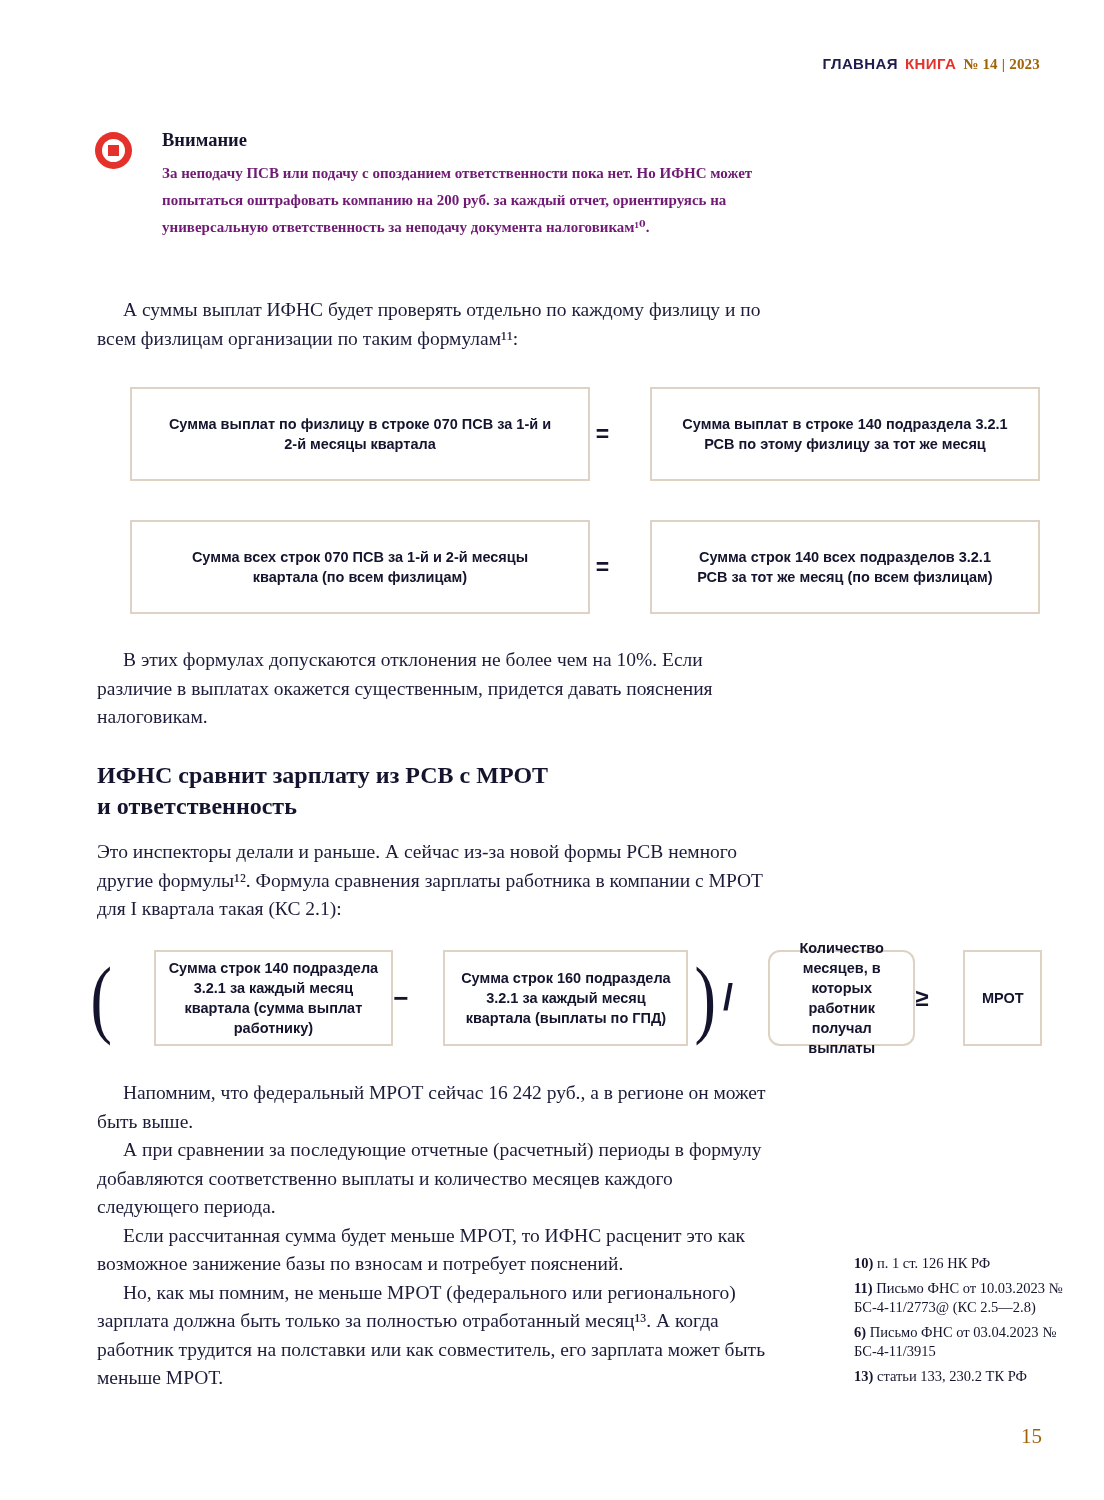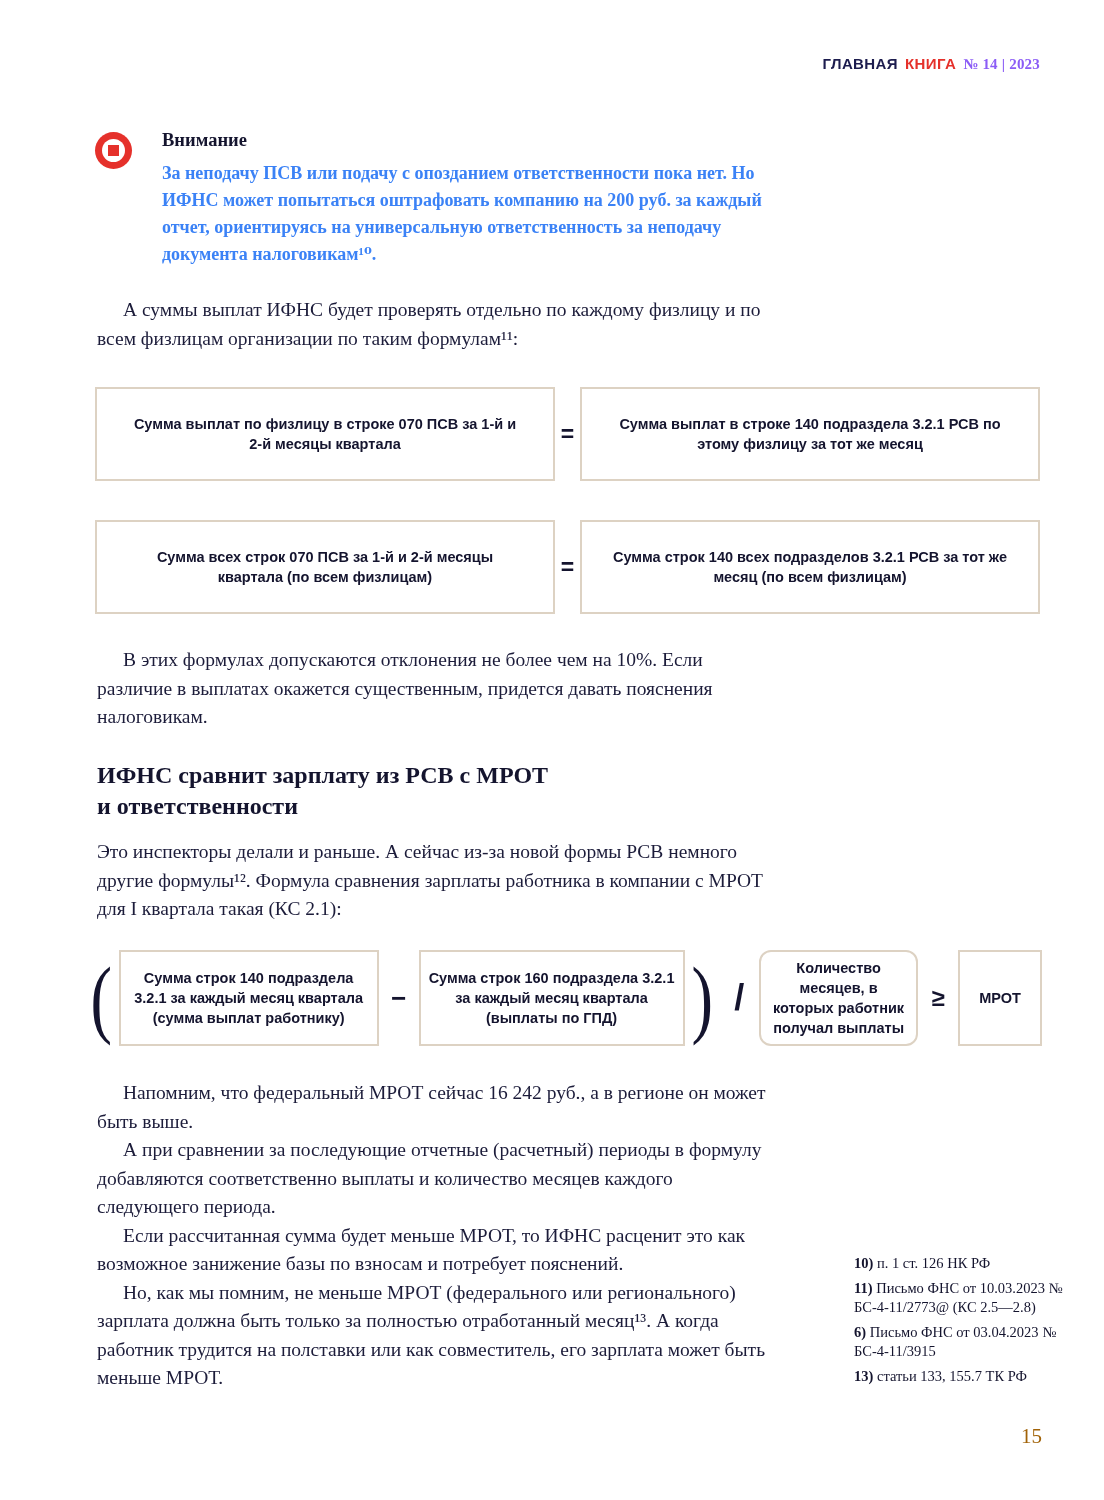--- a/index.html
+++ b/index.html
@@ -23,21 +23,21 @@
     display: flex;
     align-items: baseline;
     gap: 7px;
     font-family: "Liberation Sans", "DejaVu Sans", sans-serif;
     font-size: 15px;
     font-weight: bold;
     letter-spacing: 0.4px;
   }
   .header .brand-main { color: #1c1c4e; margin-left: 44px; }
   .header .brand-accent { color: #e5312b; }
-  .header .issue { color: #8b5cf6; font-family: "Liberation Serif", serif; letter-spacing: 0.2px; }
+  .header .issue { color: #a16207; font-family: "Liberation Serif", serif; letter-spacing: 0.2px; }
 
   
   .attention {
     position: absolute;
     top: 130px;
     left: 95px;
     width: 695px;
     display: flex;
     gap: 30px;
   }
@@ -57,24 +57,24 @@
   }
   .att-square { width: 11px; height: 11px; background: #e5312b; }
   .att-body { width: 630px; }
   .att-title {
     font-size: 18.5px;
     font-weight: bold;
     margin-bottom: 9px;
     color: #14142e;
   }
   .att-text {
-    font-size: 18px;
+    font-size: 15px;
     font-weight: bold;
     line-height: 27px;
-    color: #3b82f6;
+    color: #701a75;
     width: 628px;
   }
 
   
   .bodytext {
     position: absolute;
     left: 97px;
     width: 682px;
     font-size: 19.5px;
     line-height: 28.5px;
@@ -115,20 +115,21 @@
     display: flex;
     align-items: center;
     justify-content: center;
     text-align: center;
     font-family: "Liberation Sans", "DejaVu Sans", sans-serif;
     font-size: 14.5px;
     font-weight: bold;
     line-height: 20px;
     color: #14142e;
     padding: 6px 30px;
+    margin-left: 35px;
   }
   .fbox-l { width: 460px; }
   .fbox-r { flex: 1; }
   .fop {
     width: 25px;
     display: flex;
     align-items: center;
     justify-content: center;
     font-family: "Liberation Sans", sans-serif;
     font-size: 23px;
@@ -231,21 +232,21 @@
     <div class="fop">=</div>
     <div class="fbox fbox-r">Сумма строк 140 всех подразделов 3.2.1 РСВ за тот же месяц (по всем физлицам)</div>
   </div>
 
   <div class="bodytext" id="para-dev">
     <p>В этих формулах допускаются отклонения не более чем на 10%. Если различие в выплатах окажется существенным, придется давать пояснения налоговикам.</p>
   </div>
 
   <div class="section-heading">
     <div>ИФНС сравнит зарплату из РСВ с МРОТ</div>
-    <div>и ответственности</div>
+    <div>и ответственность</div>
   </div>
 
   <div class="bodytext" id="para-intro2">
     <p class="noindent">Это инспекторы делали и раньше. А сейчас из-за новой формы РСВ немного другие формулы¹². Формула сравнения зарплаты работника в компании с МРОТ для I квартала такая (КС 2.1):</p>
   </div>
 
   <div id="formula-3">
     <span class="paren">(</span>
     <div class="fbox fb1">Сумма строк 140 подраздела 3.2.1 за каждый месяц квартала (сумма выплат работнику)</div>
     <span class="fop3 fop-minus">−</span>
@@ -261,18 +262,18 @@
     <p>Напомним, что федеральный МРОТ сейчас 16 242 руб., а в регионе он может быть выше.</p>
     <p>А при сравнении за последующие отчетные (расчетный) периоды в формулу добавляются соответственно выплаты и количество месяцев каждого следующего периода.</p>
     <p>Если рассчитанная сумма будет меньше МРОТ, то ИФНС расценит это как возможное занижение базы по взносам и потребует пояснений.</p>
     <p>Но, как мы помним, не меньше МРОТ (федерального или регионального) зарплата должна быть только за полностью отработанный месяц¹³. А когда работник трудится на полставки или как совместитель, его зарплата может быть меньше МРОТ.</p>
   </div>
 
   <div class="footnotes">
     <p class="fn"><b>10)</b> <span>п. 1 ст. 126 НК РФ</span></p>
     <p class="fn"><b>11)</b> <span>Письмо ФНС от 10.03.2023 № БС-4-11/2773@ (КС 2.5—2.8)</span></p>
     <p class="fn"><b>6)</b> <span>Письмо ФНС от 03.04.2023 № БС-4-11/3915</span></p>
-    <p class="fn"><b>13)</b> <span>статьи 133, 155.7 ТК РФ</span></p>
+    <p class="fn"><b>13)</b> <span>статьи 133, 230.2 ТК РФ</span></p>
   </div>
 
   <div class="page-number">15</div>
 
 </div>
 
 </body></html>

